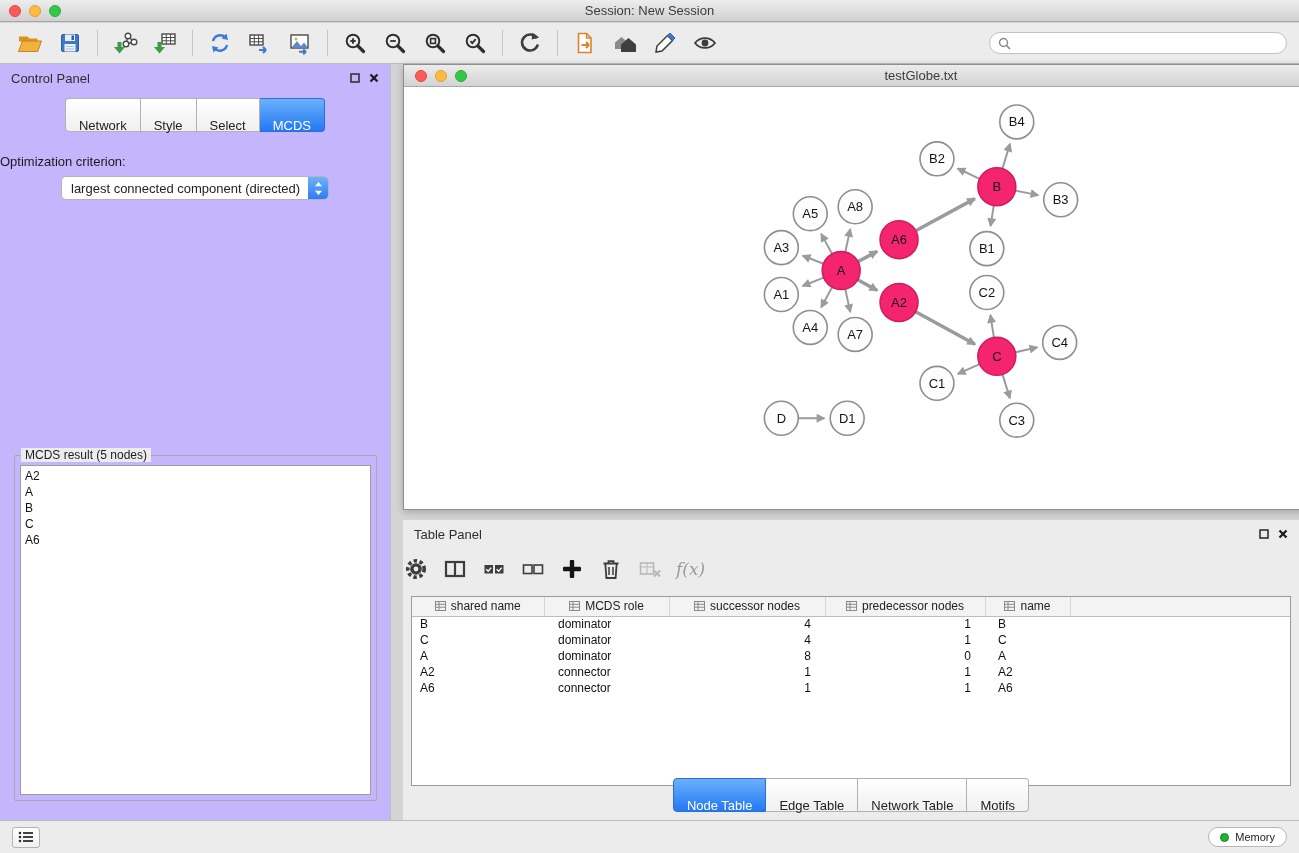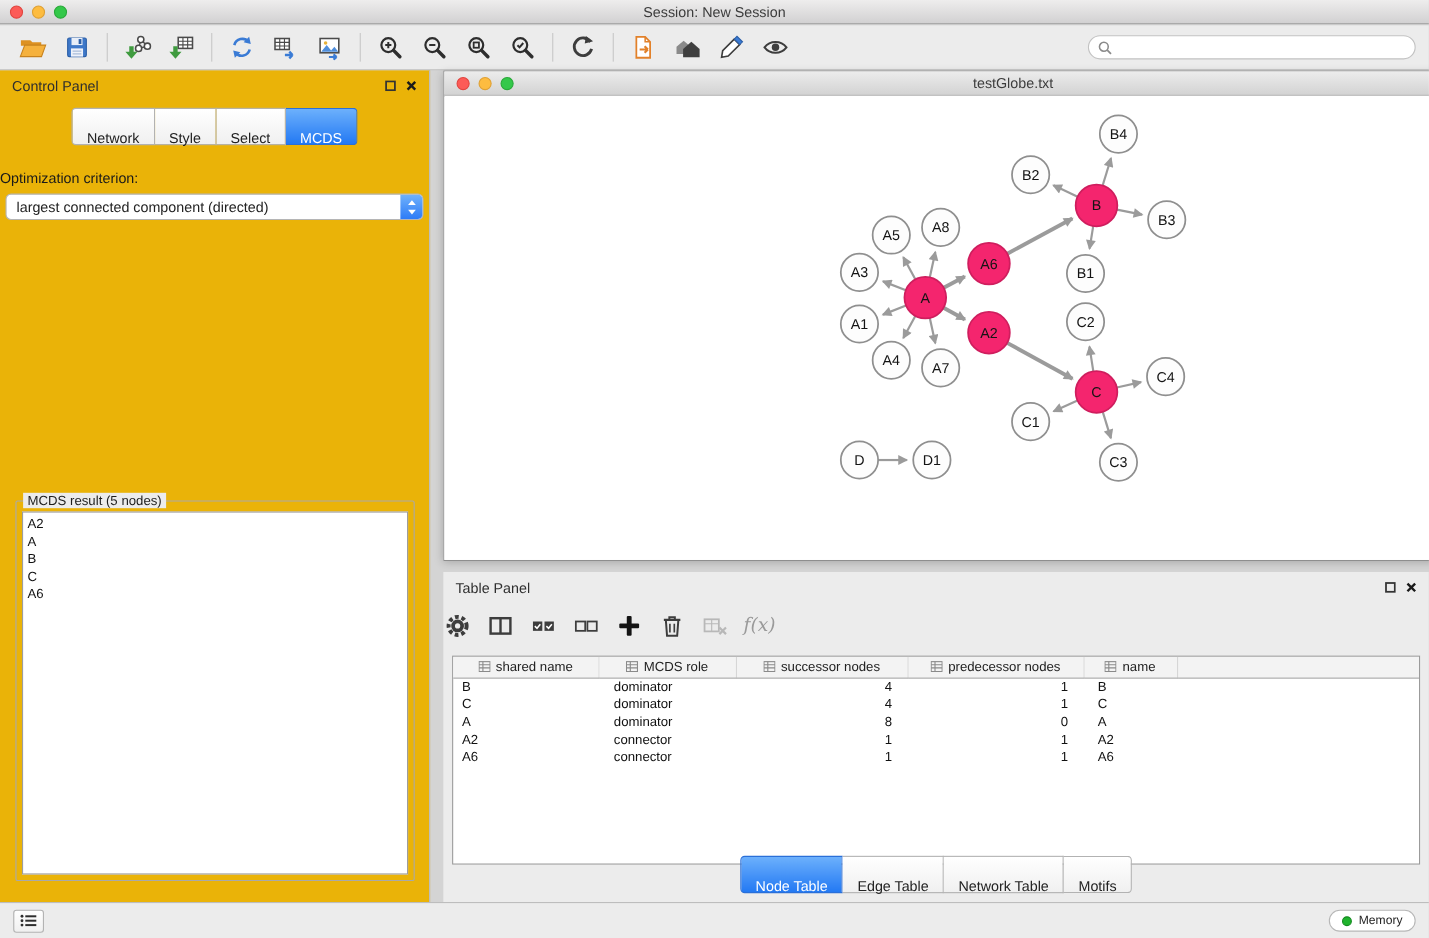--- a/index.html
+++ b/index.html
@@ -17,30 +17,30 @@
 
 
 .toolbar{position:absolute;top:23px;left:0;right:0;height:41px;background:#ececec;border-bottom:1px solid #bcbcbc;display:flex;align-items:center;padding:0 10px}
 .tb-btn{width:40px;height:34px;display:flex;align-items:center;justify-content:center;background:none;border:none;cursor:default}
 .tb-sep{width:1px;height:26px;background:#c6c6c6;margin:0 7px}
 .search-wrap{margin-left:auto;position:relative;margin-right:2px}
 .search-input{width:298px;height:22px;border-radius:11px;border:1px solid #c2c2c2;background:#fff;padding:0 8px 0 26px;font-size:12px;outline:none;font-family:"Liberation Sans",sans-serif}
 .search-mag{position:absolute;left:9px;top:5px}
 
 
-.control-panel{position:absolute;top:64px;left:0;width:391px;bottom:33px;background:#eab308;border-right:1px solid #bdbdbd}
+.control-panel{position:absolute;top:64px;left:0;width:391px;bottom:33px;background:#c4b5fd;border-right:1px solid #bdbdbd}
 .panel-header{height:28px;display:flex;align-items:center;padding:0 11px;font-size:13px;color:#2e2e2e}
 .panel-controls{margin-left:auto;display:flex;gap:9px;align-items:center}
 .seg-tabs{display:flex;justify-content:center;margin-top:6px}
 .seg-tab{font-size:13px;height:22px;line-height:21px;padding:16px 13px;background:linear-gradient(#ffffff,#f0f0f0);border:1px solid #b2b2b2;border-left:none;color:#222;cursor:default}
 .seg-tab:first-child{border-left:1px solid #b2b2b2;border-radius:4px 0 0 4px}
 .seg-tab:last-child{border-radius:0 4px 4px 0}
 .seg-tab.active{background:linear-gradient(#6cb0fc,#2379f3);border-color:#2a6fd8;color:#fff}
 .opt-label{text-align:left;margin-top:22px;font-size:13px;color:#1a1a1a}
-.dropdown{margin:7px auto 0;width:380px;height:24px;background:#fff;border:1px solid #b5b5b5;border-radius:5px;display:flex;align-items:center;position:relative;font-size:13px;padding:0 24px 0 9px;cursor:default}
+.dropdown{margin:7px auto 0;width:268px;height:24px;background:#fff;border:1px solid #b5b5b5;border-radius:5px;display:flex;align-items:center;position:relative;font-size:13px;padding:0 24px 0 9px;cursor:default}
 .dropdown-stepper{position:absolute;right:0;top:0;width:20px;height:22px;border-radius:0 4px 4px 0;background:linear-gradient(#6fb1fb,#2e7cf7);display:flex;align-items:center;justify-content:center}
 .btn-row{display:flex;justify-content:center;gap:14px;margin-top:13px}
 .mac-btn{height:22px;padding:0 15px;background:linear-gradient(#ffffff,#f1f1f1);border:1px solid #ადb0b0;border-radius:4px;font-size:13px;color:#1a1a1a;font-family:"Liberation Sans",sans-serif}
 .mac-btn{border:1px solid #b0b0b0}
 .result-box{position:absolute;left:14px;right:13px;top:391px;bottom:19px;border:1px solid #a9a9a9;border-radius:2px}
 .result-legend{position:absolute;top:-8px;left:6px;background:#ececec;padding:0 4px;font-size:12px;color:#1d1d1d}
 .result-list{position:absolute;left:5px;right:5px;top:9px;bottom:5px;background:#fff;border:1px solid #9d9d9d;overflow:hidden;font-size:12px;padding:2px 4px}
 .result-item{line-height:16px;color:#111}
 
 

